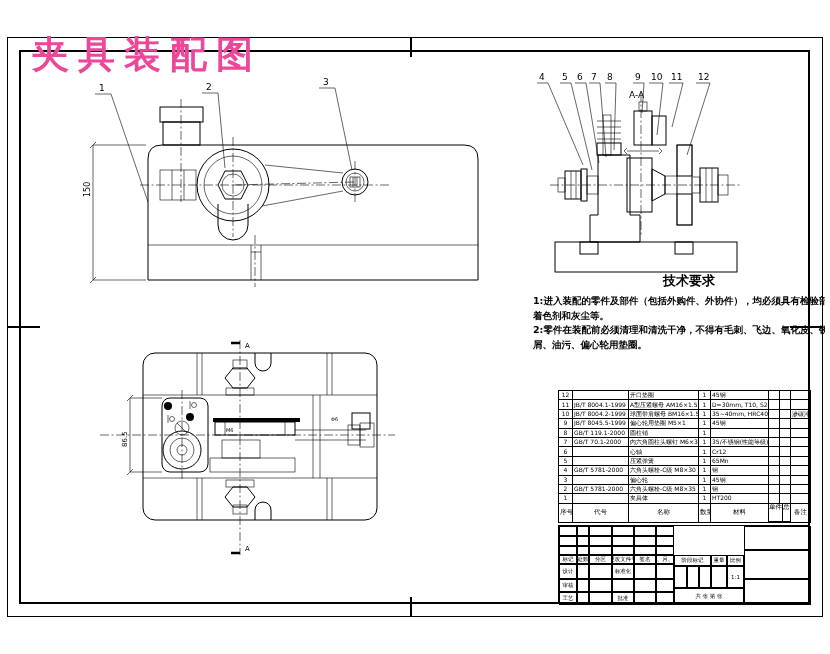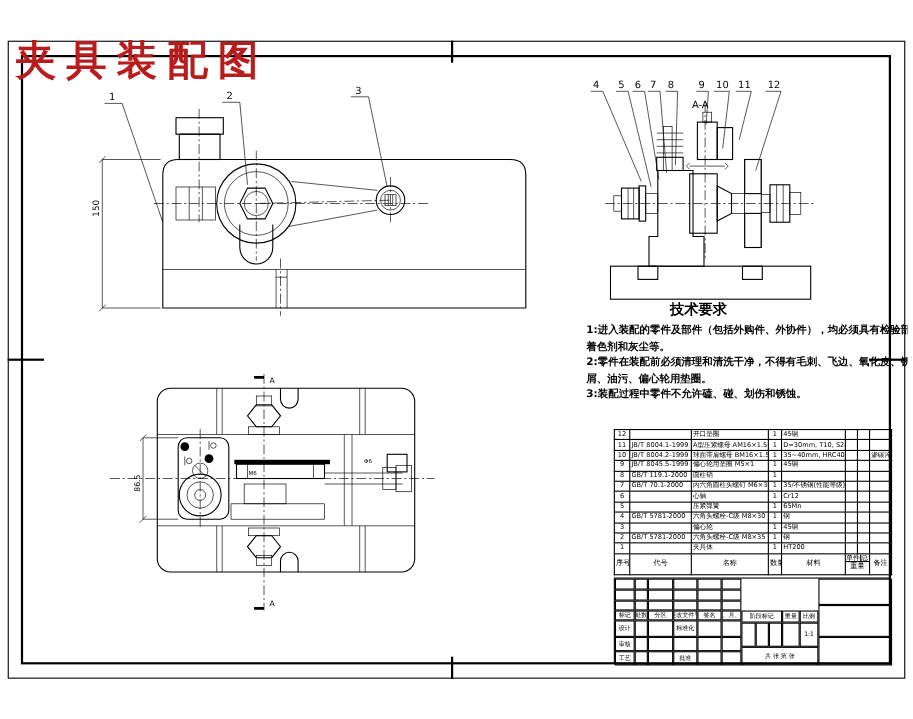--- a/index.html
+++ b/index.html
@@ -6,42 +6,42 @@
   .sheet{position:relative;width:830px;height:654px;background:#fff;overflow:hidden;
          font-family:"DejaVu Sans","Liberation Sans",sans-serif;color:#000}
   .abs{position:absolute;box-sizing:border-box}
   #outer-border{left:7px;top:37px;width:816px;height:580px;border:1px solid #000}
   #inner-border{left:19px;top:50px;width:791px;height:554px;border:2px solid #000}
   .tick{position:absolute;background:#000}
   #tick-top{left:410px;top:37px;width:2px;height:20px}
   #tick-bottom{left:410px;top:597px;width:2px;height:20px}
   #tick-left{left:7px;top:326px;width:33px;height:2px}
   #tick-right{left:790px;top:326px;width:33px;height:2px}
-  #drawing-title{left:14px;top:34px;font-family:"DejaVu Serif","Liberation Serif",serif;
-    font-weight:bold;font-size:37px;letter-spacing:9px;color:#b91c1c;white-space:nowrap;line-height:1.1}
+  #drawing-title{left:32px;top:34px;font-family:"DejaVu Serif","Liberation Serif",serif;
+    font-weight:bold;font-size:37px;letter-spacing:9px;color:#ec4899;white-space:nowrap;line-height:1.1}
   svg{position:absolute;overflow:visible}
   svg *{vector-effect:none}
   .ln{stroke:#000;stroke-width:1;fill:none}
   .tn{stroke:#000;stroke-width:.6;fill:none}
   .cl{stroke:#000;stroke-width:.6;fill:none;stroke-dasharray:9 2.5 2 2.5}
   .flag{stroke:#000;stroke-width:2.5;fill:none}
   text{font-family:"DejaVu Sans","Liberation Sans",sans-serif;fill:#000}
   .callout{font-size:9px}
   .tinytxt{font-size:5px}
   
   #techreq{left:533px;top:272px;width:292px}
-  #techreq .tr-title{width:160px;margin-left:76px;font-weight:bold;font-size:13px;margin-bottom:4px}
+  #techreq .tr-title{width:160px;margin-left:76px;text-align:center;font-weight:bold;font-size:13px;margin-bottom:4px}
   #techreq .tr-line{font-size:9.5px;font-weight:bold;line-height:14.6px;white-space:nowrap;overflow:hidden}
   
   #bom{left:558px;top:390px;width:252px;border-collapse:collapse;table-layout:fixed;
        font-size:6px;line-height:1}
   #bom td{border:1px solid #000;padding:0 1px;white-space:nowrap;overflow:hidden;height:8.4px}
   #bom td.ctr{text-align:center}
   #bom tr.hdr td{height:18px;text-align:center;font-size:6.5px}
-  .wcell{display:flex;flex-direction:column;height:100%}
+  .wcell{display:flex;flex-direction:row;height:100%}
   .wcell .wtop{display:flex;border-bottom:1px solid #000}
   .wcell .wtop span{flex:1;text-align:center}
   .wcell .wtop span:first-child{border-right:1px solid #000}
   .wcell .wbot{flex:1;text-align:center}
   
   #titleblock{left:558px;top:525px;width:252px;height:79px;border:1px solid #000}
   .tb{position:absolute;box-sizing:border-box;border:1px solid #000;font-size:5.5px;
       display:flex;align-items:center;justify-content:center;text-align:center;overflow:hidden;white-space:nowrap}
 </style>
 </head>
@@ -265,21 +265,20 @@
     <path class="tn" d="M134,18 H148 L137,62"></path>
     <path class="tn" d="M161,18 H175 L152,90"></path>
   </svg>
 
   <div class="abs" id="techreq">
     <div class="tr-title">技术要求</div>
     <div class="tr-line">1:进入装配的零件及部件（包括外购件、外协件），均必须具有检验部门的合格</div>
     <div class="tr-line">着色剂和灰尘等。</div>
     <div class="tr-line">2:零件在装配前必须清理和清洗干净，不得有毛刺、飞边、氧化皮、锈蚀、切</div>
     <div class="tr-line">屑、油污、偏心轮用垫圈。</div>
-    <div class="tr-line">3:装配过程中零件不允许磕、碰、划伤和锈蚀。</div>
   </div>
 
   <table class="abs" id="bom">
     <colgroup>
       <col style="width:14px">
         <col style="width:56px">
         <col style="width:70px">
         <col style="width:12px">
       <col style="width:58px">
         <col style="width:11px">

